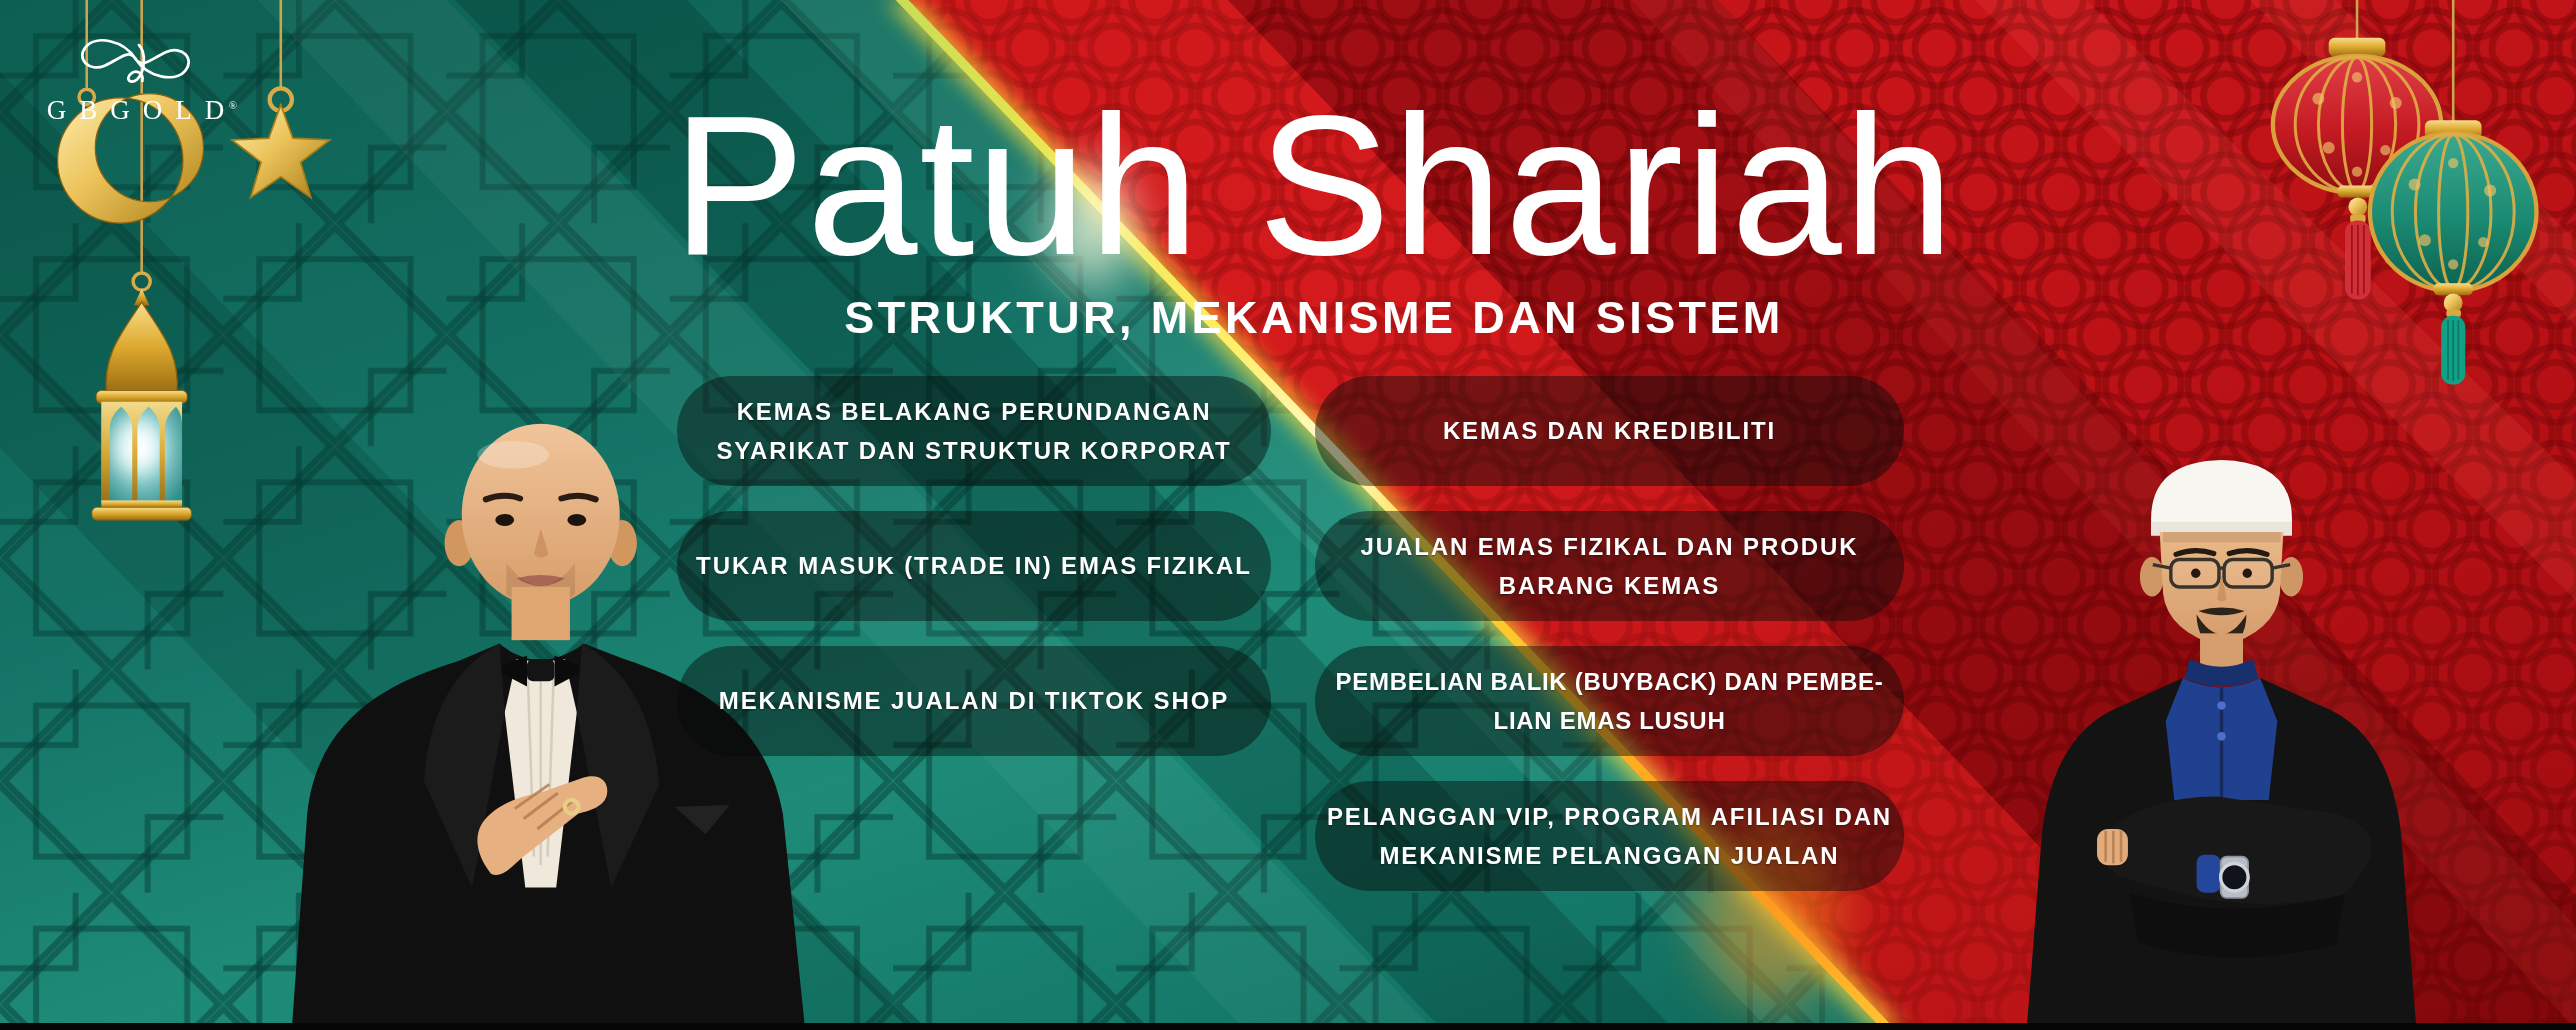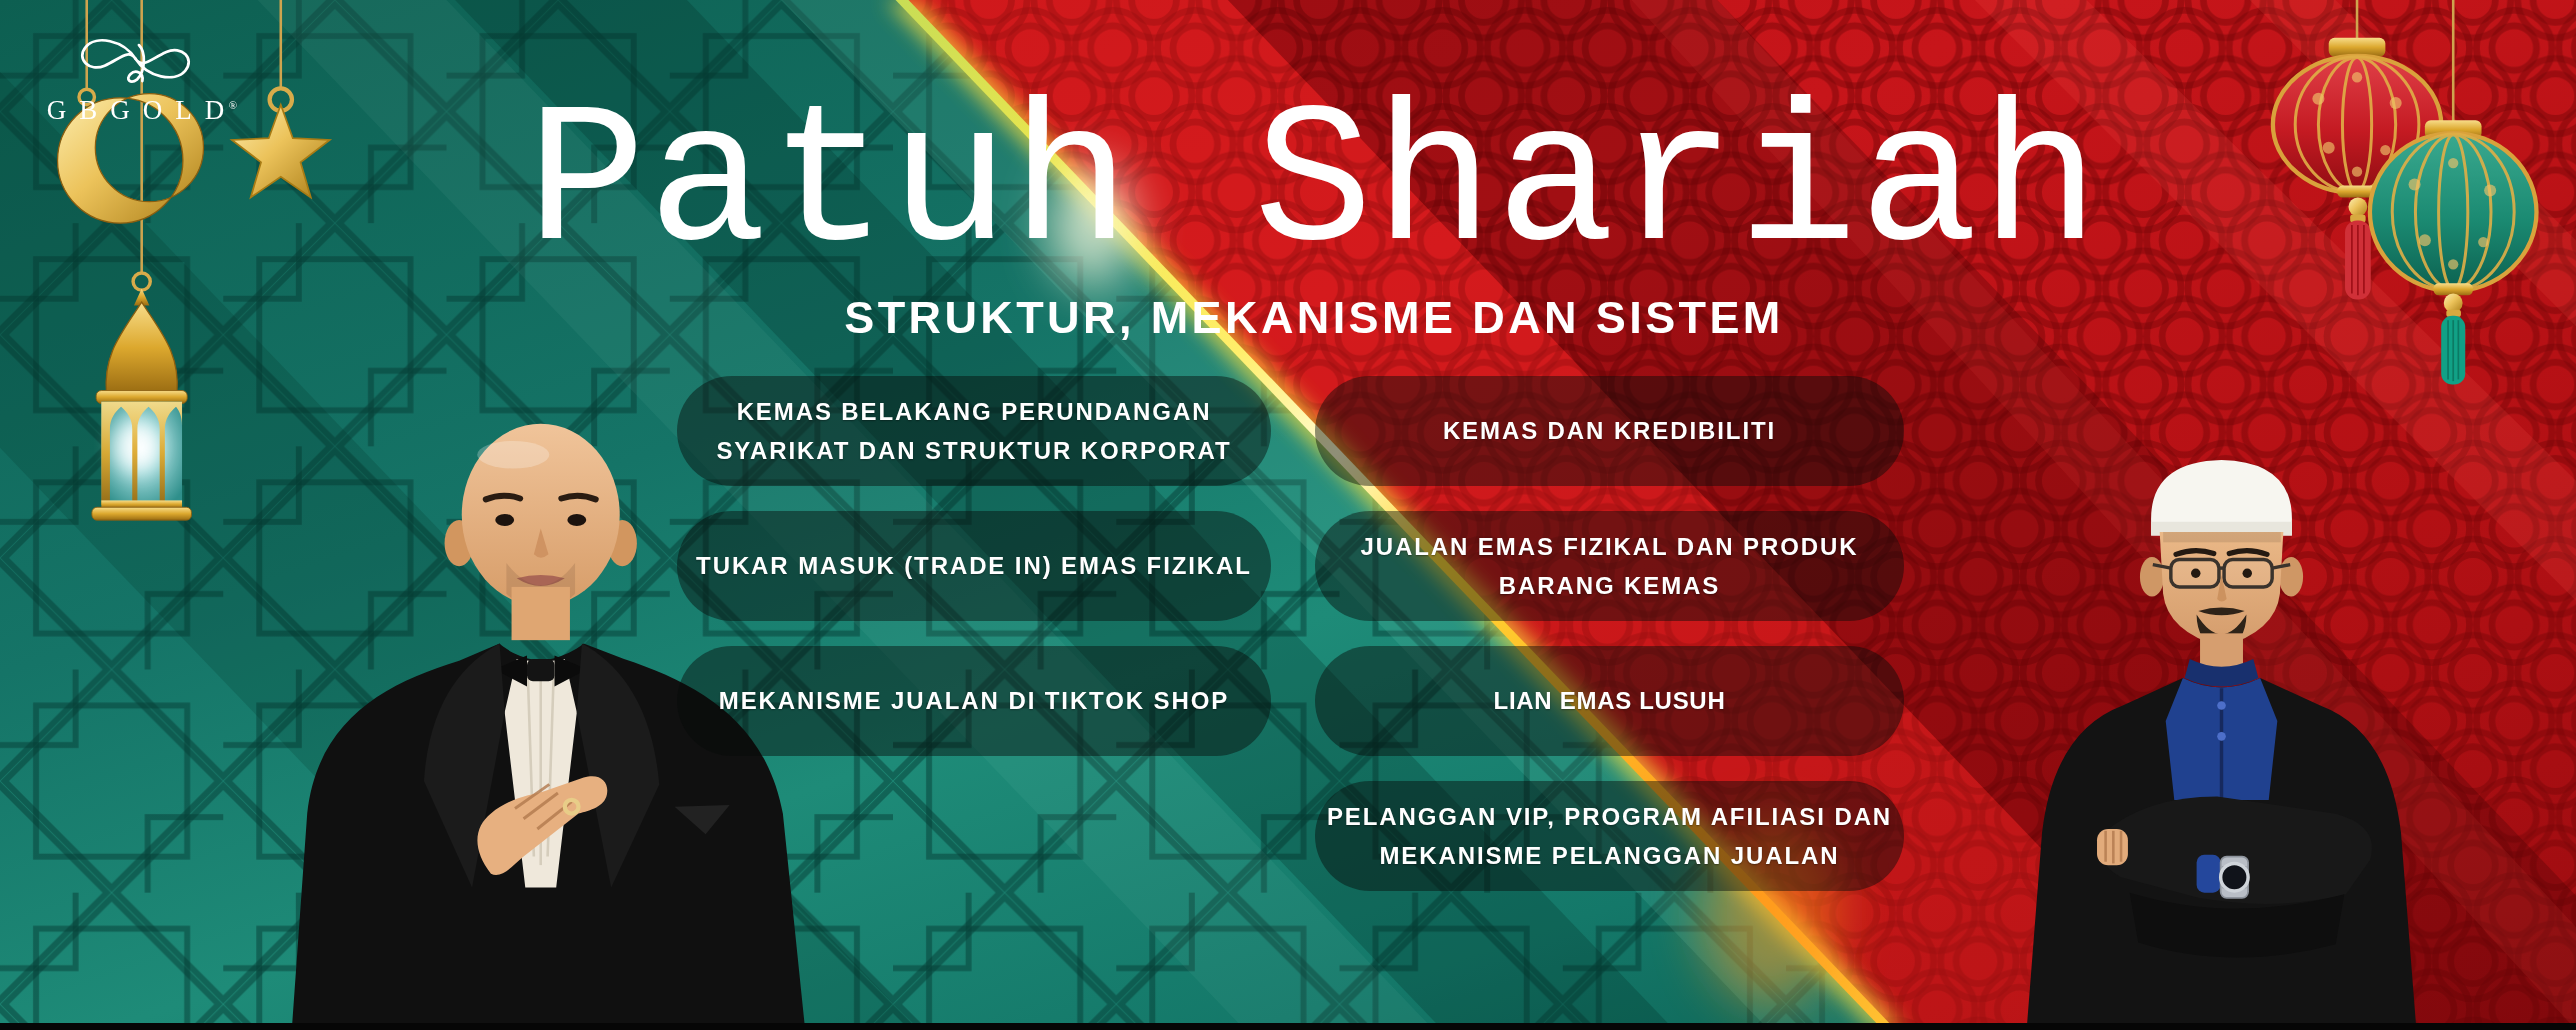--- a/index.html
+++ b/index.html
@@ -7,21 +7,21 @@
   .stage svg.bg{position:absolute;left:0;top:0;width:2576px;height:1030px;display:block;}
 
   
   .logo{position:absolute;left:34px;top:33px;width:203px;text-align:right;color:#fff;z-index:30;}
   .logo .monogram{display:block;margin:0 auto 6.9px auto;}
   .logo .word{font-family:"Liberation Serif",serif;font-size:27px;font-weight:400;letter-spacing:13px;color:#fff;white-space:nowrap;margin-left:6.9px;}
   .logo .reg{font-size:11px;vertical-align:super;letter-spacing:0;margin-left:-8.6px;}
 
   
   .header{position:absolute;left:451px;top:0;width:1726px;text-align:center;color:#fff;z-index:25;}
-  .title{font-family:Liberation Mono, monospace;font-weight:400;font-size:199px;line-height:1;margin-top:86px;letter-spacing:1.7px;white-space:nowrap;}
+  .title{font-family:Liberation Sans, sans-serif;font-weight:400;font-size:199px;line-height:1;margin-top:86px;letter-spacing:1.7px;white-space:nowrap;}
   .subtitle{font-family:"Liberation Sans",sans-serif;font-weight:700;font-size:45px;letter-spacing:3.4px;margin-top:6.9px;white-space:nowrap;}
 
   
   .col{position:absolute;z-index:26;}
   .col-left{left:677px;top:376px;width:594px;}
   .col-right{left:1315px;top:376px;width:589px;}
   .pill{height:110px;border-radius:57px;background:rgba(7,11,9,0.45);margin-bottom:25px;
         display:flex;flex-direction:column;align-items:center;justify-content:center;gap:13px;
         color:#fff;text-align:center;}
   .pill .ln{display:block;font-size:24px;font-weight:700;letter-spacing:1.9px;line-height:26px;white-space:nowrap;
@@ -363,20 +363,21 @@
 
   <div class="col col-right">
     <div class="pill">
       <span class="ln">KEMAS DAN KREDIBILITI</span>
     </div>
     <div class="pill">
       <span class="ln">JUALAN EMAS FIZIKAL DAN PRODUK</span>
       <span class="ln">BARANG KEMAS</span>
     </div>
     <div class="pill dense">
+      <span class="ln">PEMBELIAN BALIK (BUYBACK) DAN PEMBE-</span>
       <span class="ln">LIAN EMAS LUSUH</span>
     </div>
     <div class="pill">
       <span class="ln">PELANGGAN VIP, PROGRAM AFILIASI DAN</span>
       <span class="ln">MEKANISME PELANGGAN JUALAN</span>
     </div>
   </div>
 
   <div class="bottom-bar"></div>
 </div>

